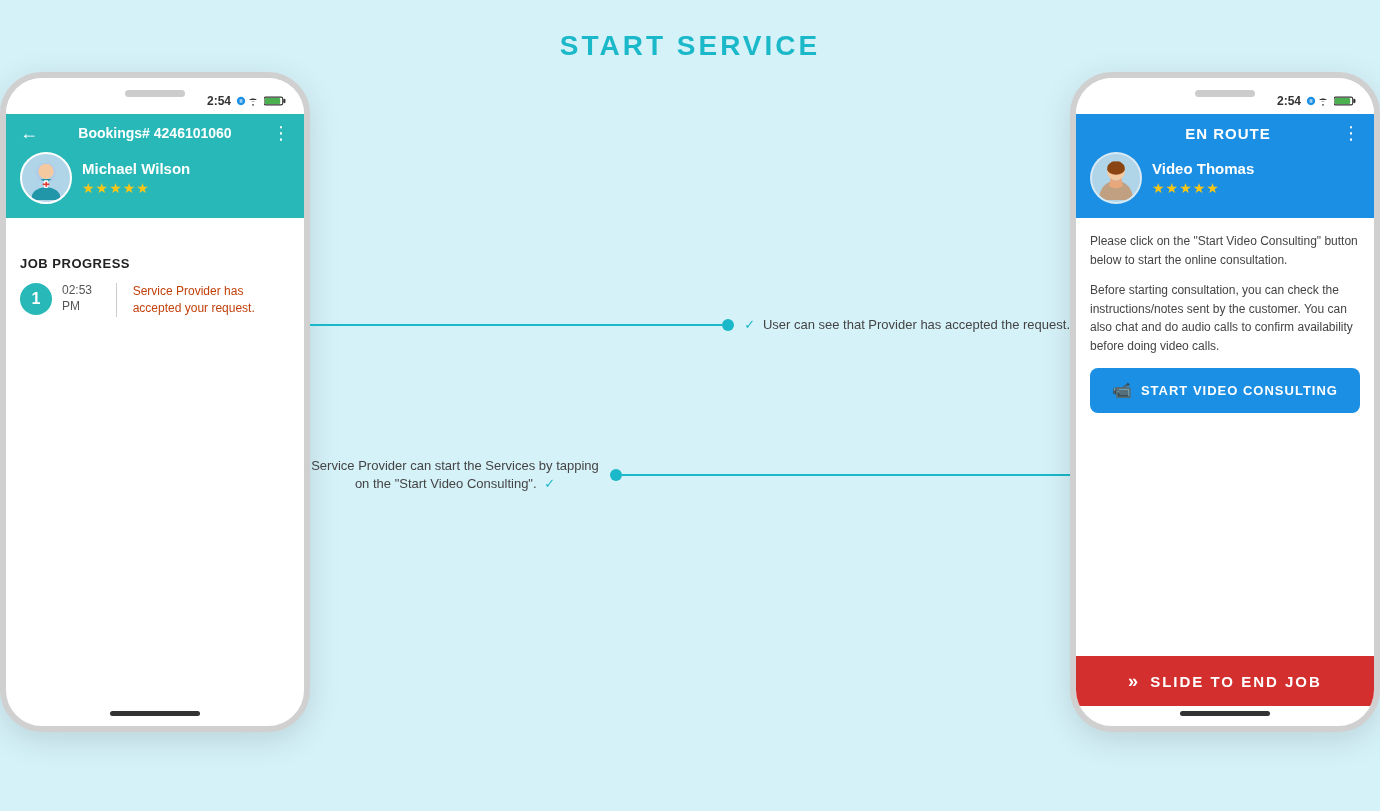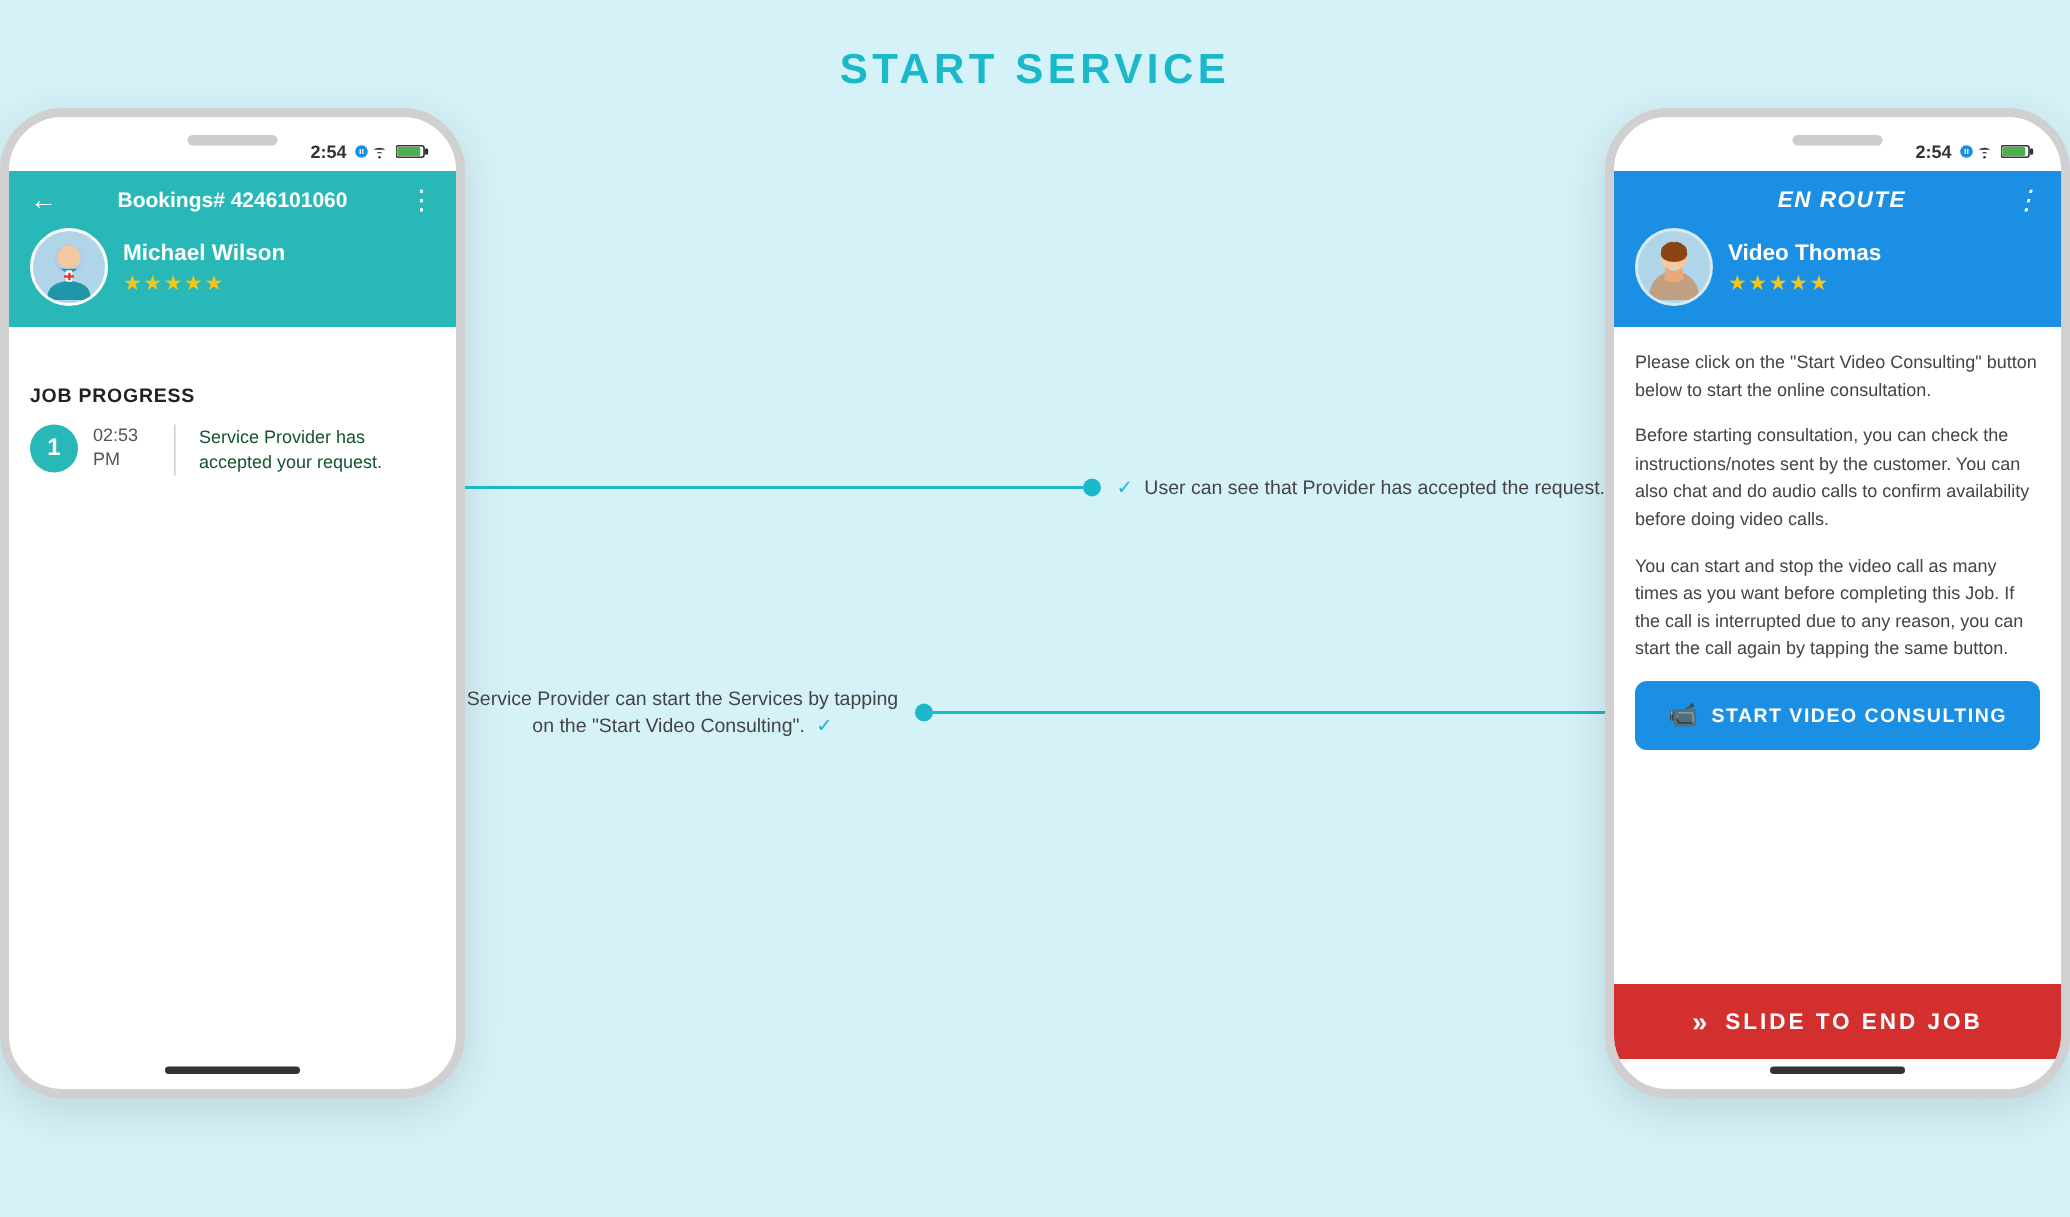--- a/index.html
+++ b/index.html
@@ -192,36 +192,35 @@
       min-width: 38px;
     }
     .progress-divider {
       width: 1px;
       background: #ccc;
       align-self: stretch;
       margin: 0 6px;
     }
     .progress-text {
       font-size: 12px;
-      color: #14532d;
+      color: #c2410c;
       font-weight: 500;
       line-height: 1.4;
     }
 
     
     .phone-header-blue {
       background: #1a8fe3;
       padding: 8px 14px 14px 14px;
     }
     .en-route-nav {
       display: flex;
       align-items: center;
       justify-content: center;
       margin-bottom: 8px;
-      font-style: italic;
     }
     .en-route-label {
       color: #fff;
       font-size: 15px;
       font-weight: 700;
       letter-spacing: 1px;
       flex: 1;
       text-align: center;
     }
 
@@ -450,21 +449,20 @@
             <span class="star">★</span>
             <span class="star">★</span>
           </div>
         </div>
       </div>
     </div>
 
     <div class="phone-content">
       <p>Please click on the "Start Video Consulting" button below to start the online consultation.</p>
       <p>Before starting consultation, you can check the instructions/notes sent by the customer. You can also chat and do audio calls to confirm availability before doing video calls.</p>
-      <p>You can start and stop the video call as many times as you want before completing this Job. If the call is interrupted due to any reason, you can start the call again by tapping the same button.</p>
 
       <button class="start-video-btn">
         <span class="video-icon">📹</span>
         <span>START VIDEO CONSULTING</span>
       </button>
     </div>
 
     <div class="slide-to-end">
       <span class="slide-chevrons">»</span>
       <span>SLIDE TO END JOB</span>

